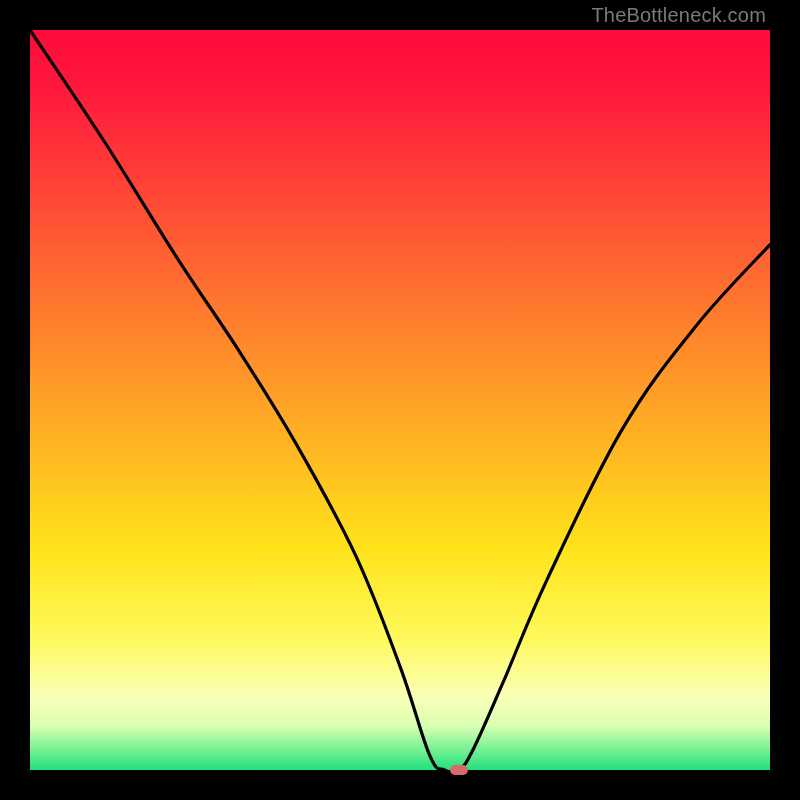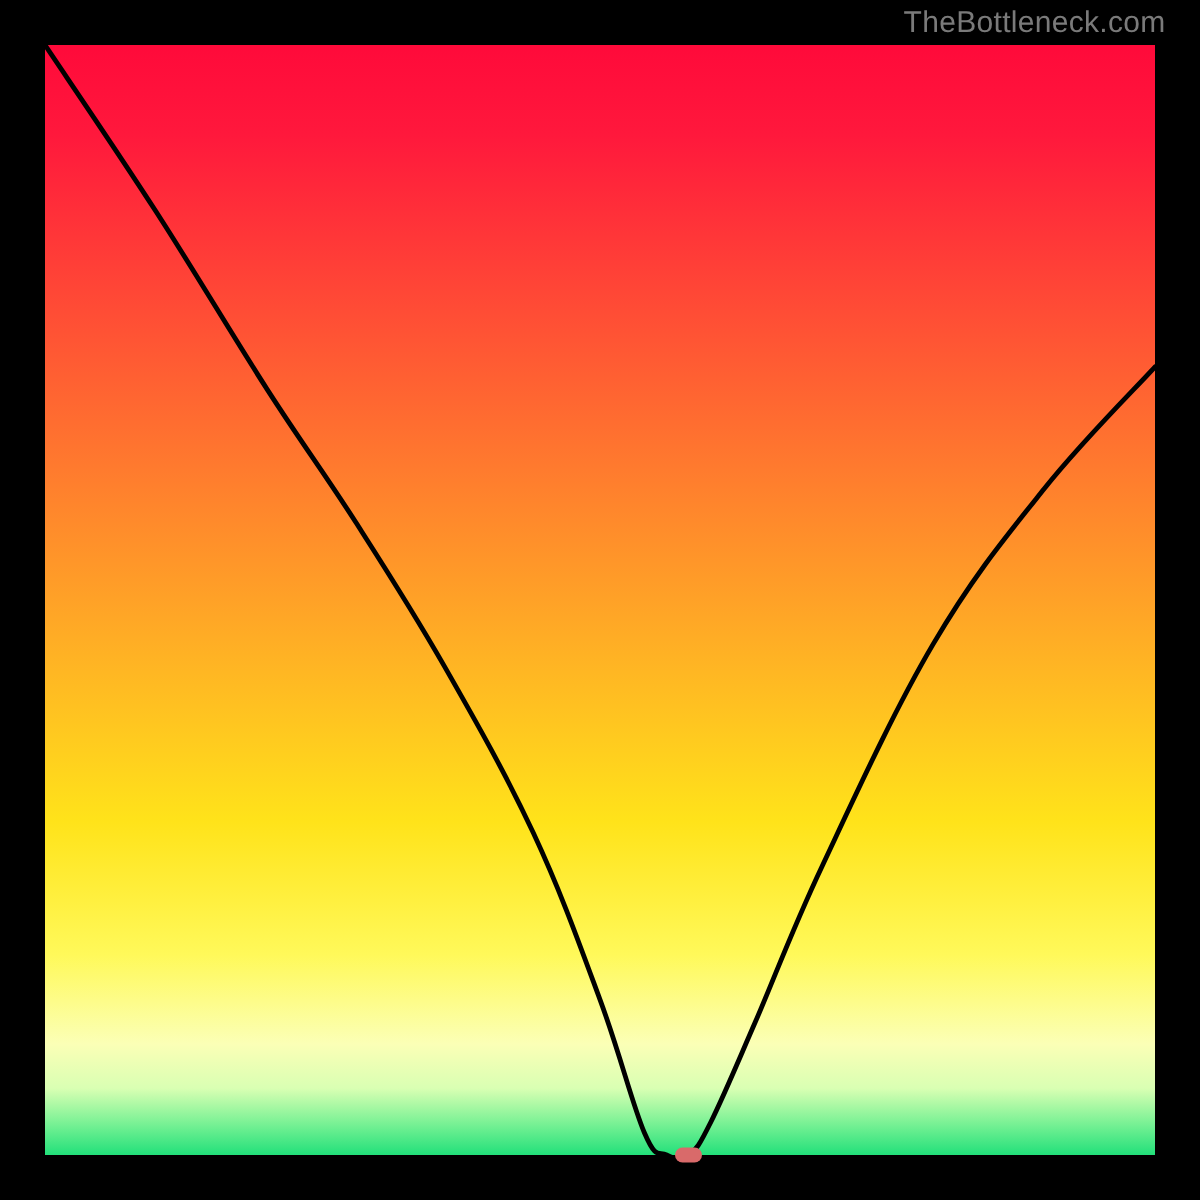--- a/index.html
+++ b/index.html
@@ -35,21 +35,21 @@
       #fff95a 82%,
       #fbffb6 90%,
       #d9ffb3 94%,
       #7ef296 97%,
       #22e07a 100%
     );
   }
   .watermark {
     position: absolute;
     top: 4px;
-    right: 23px;
+    right: 34px;
     color: #7a7a7a;
     font-size: 20px;
     font-weight: 500;
     letter-spacing: 0.2px;
     user-select: none;
   }
   svg.curve {
     position: absolute;
     left: 0;
     top: 0;

